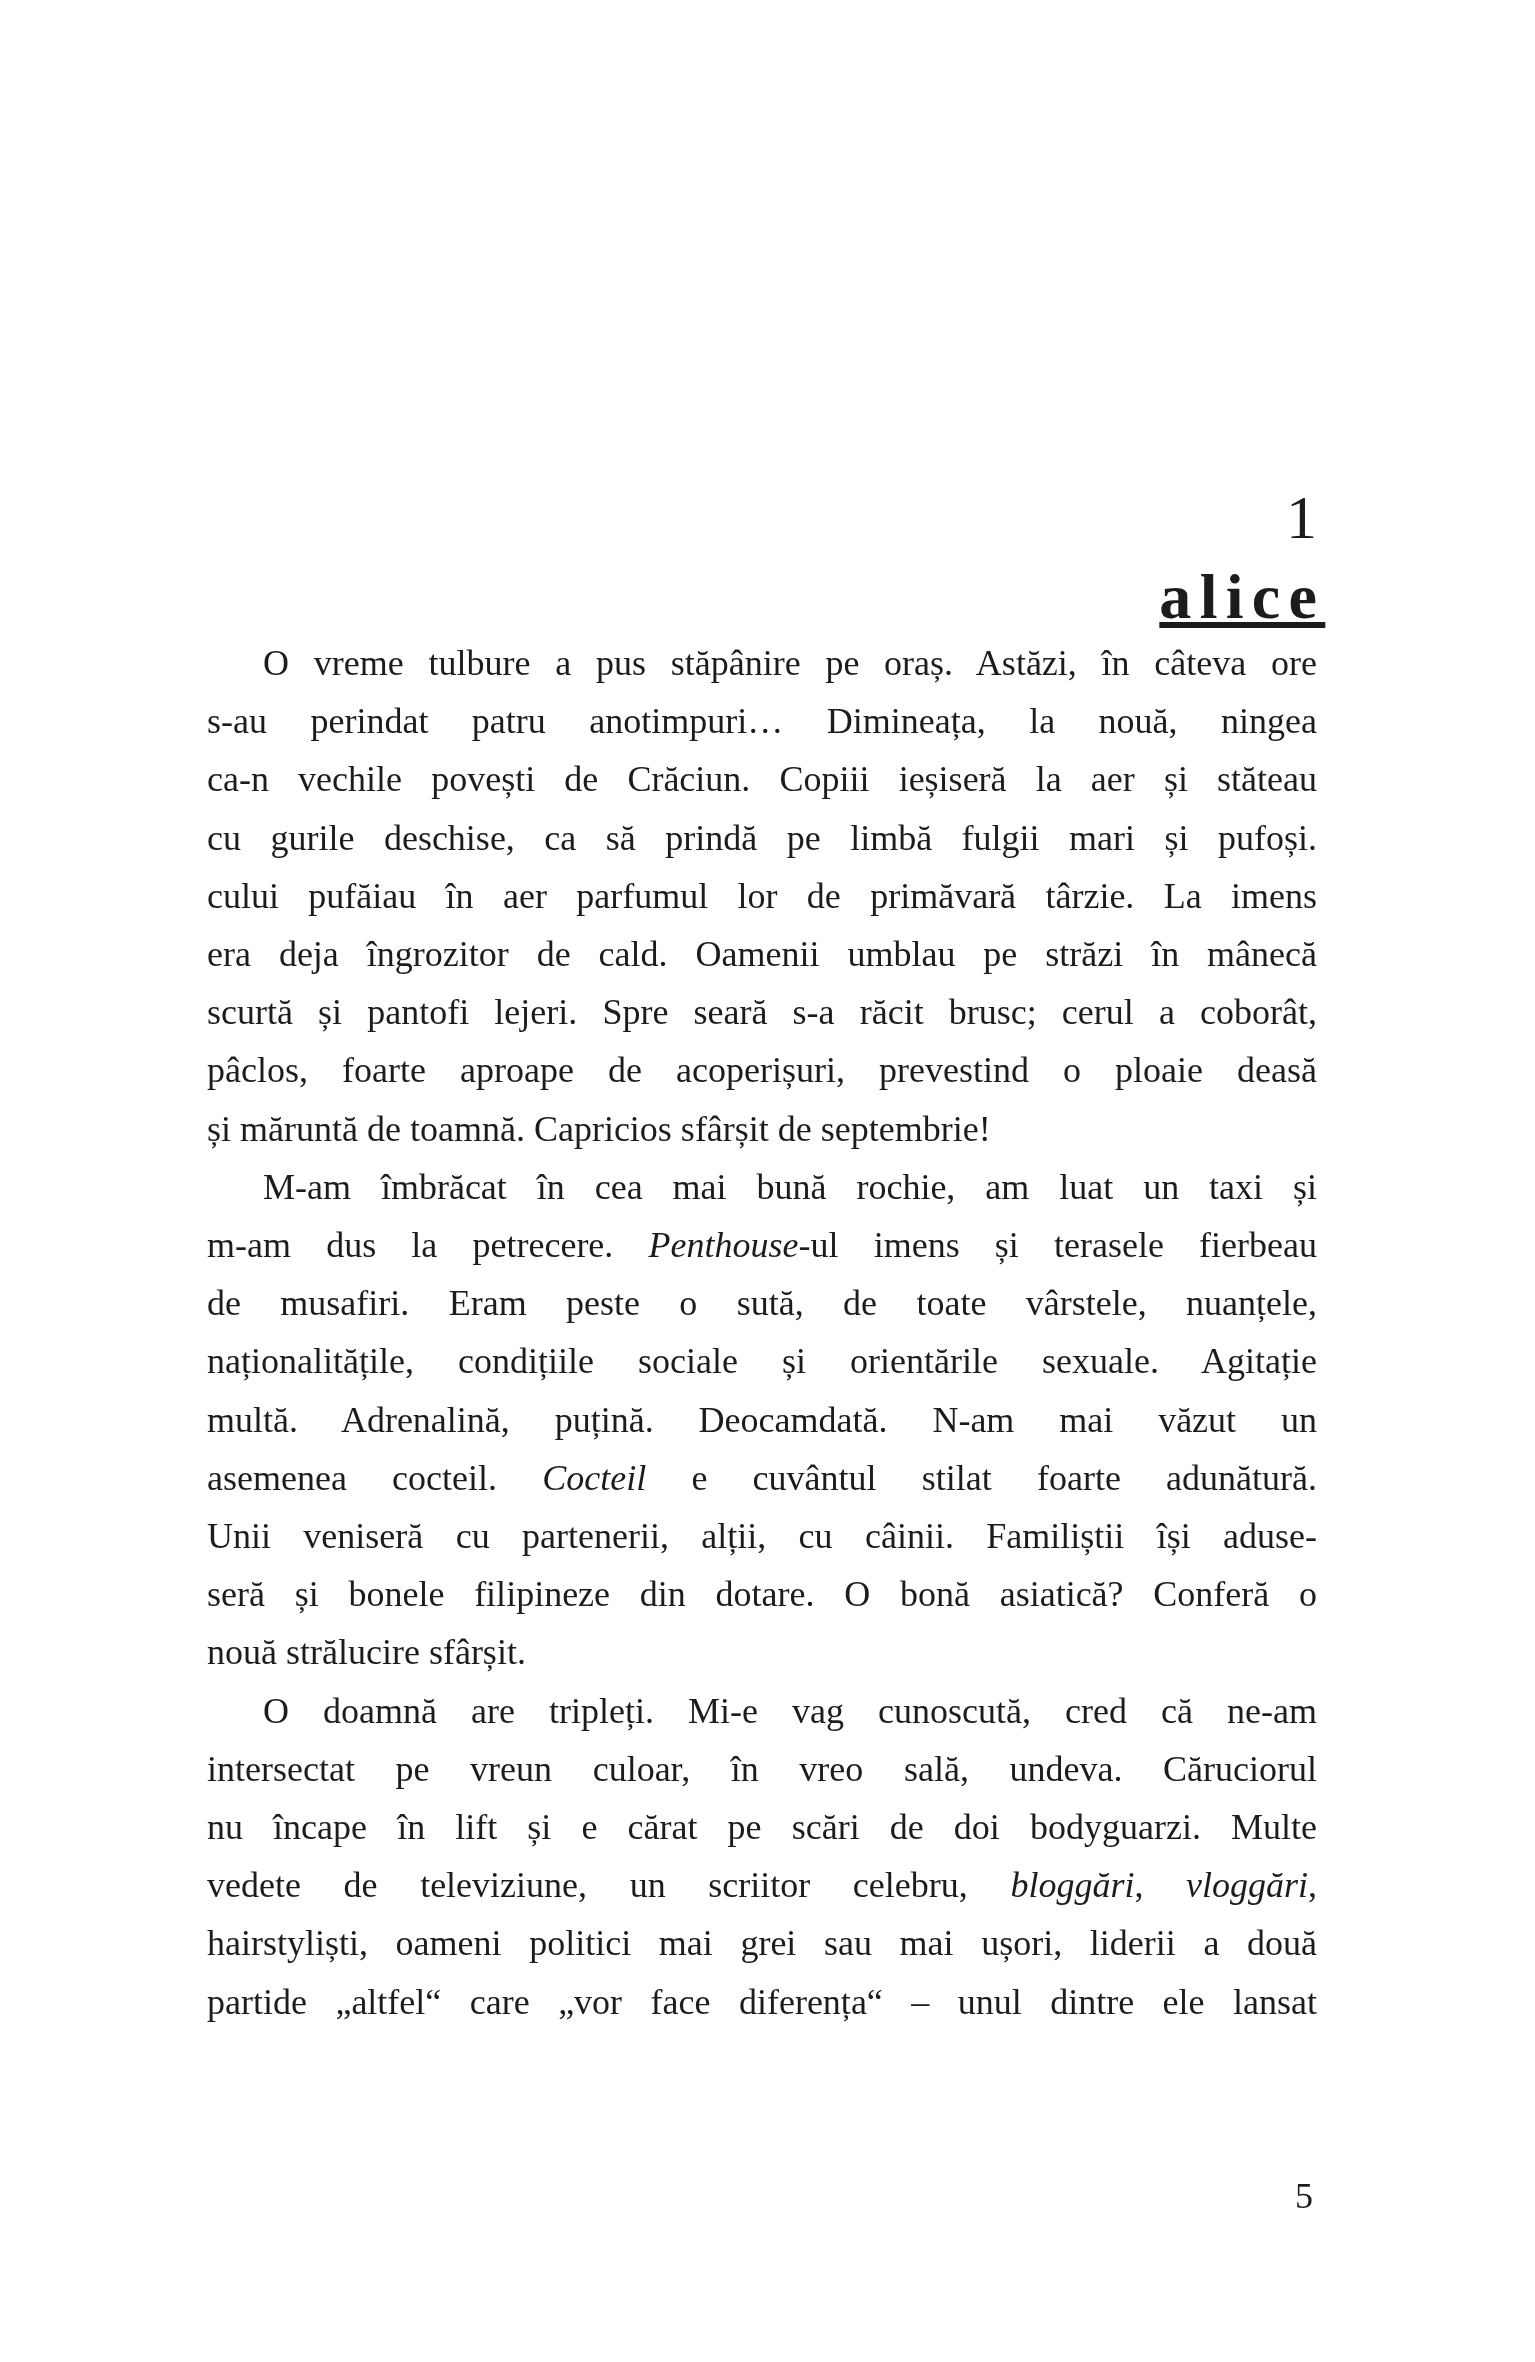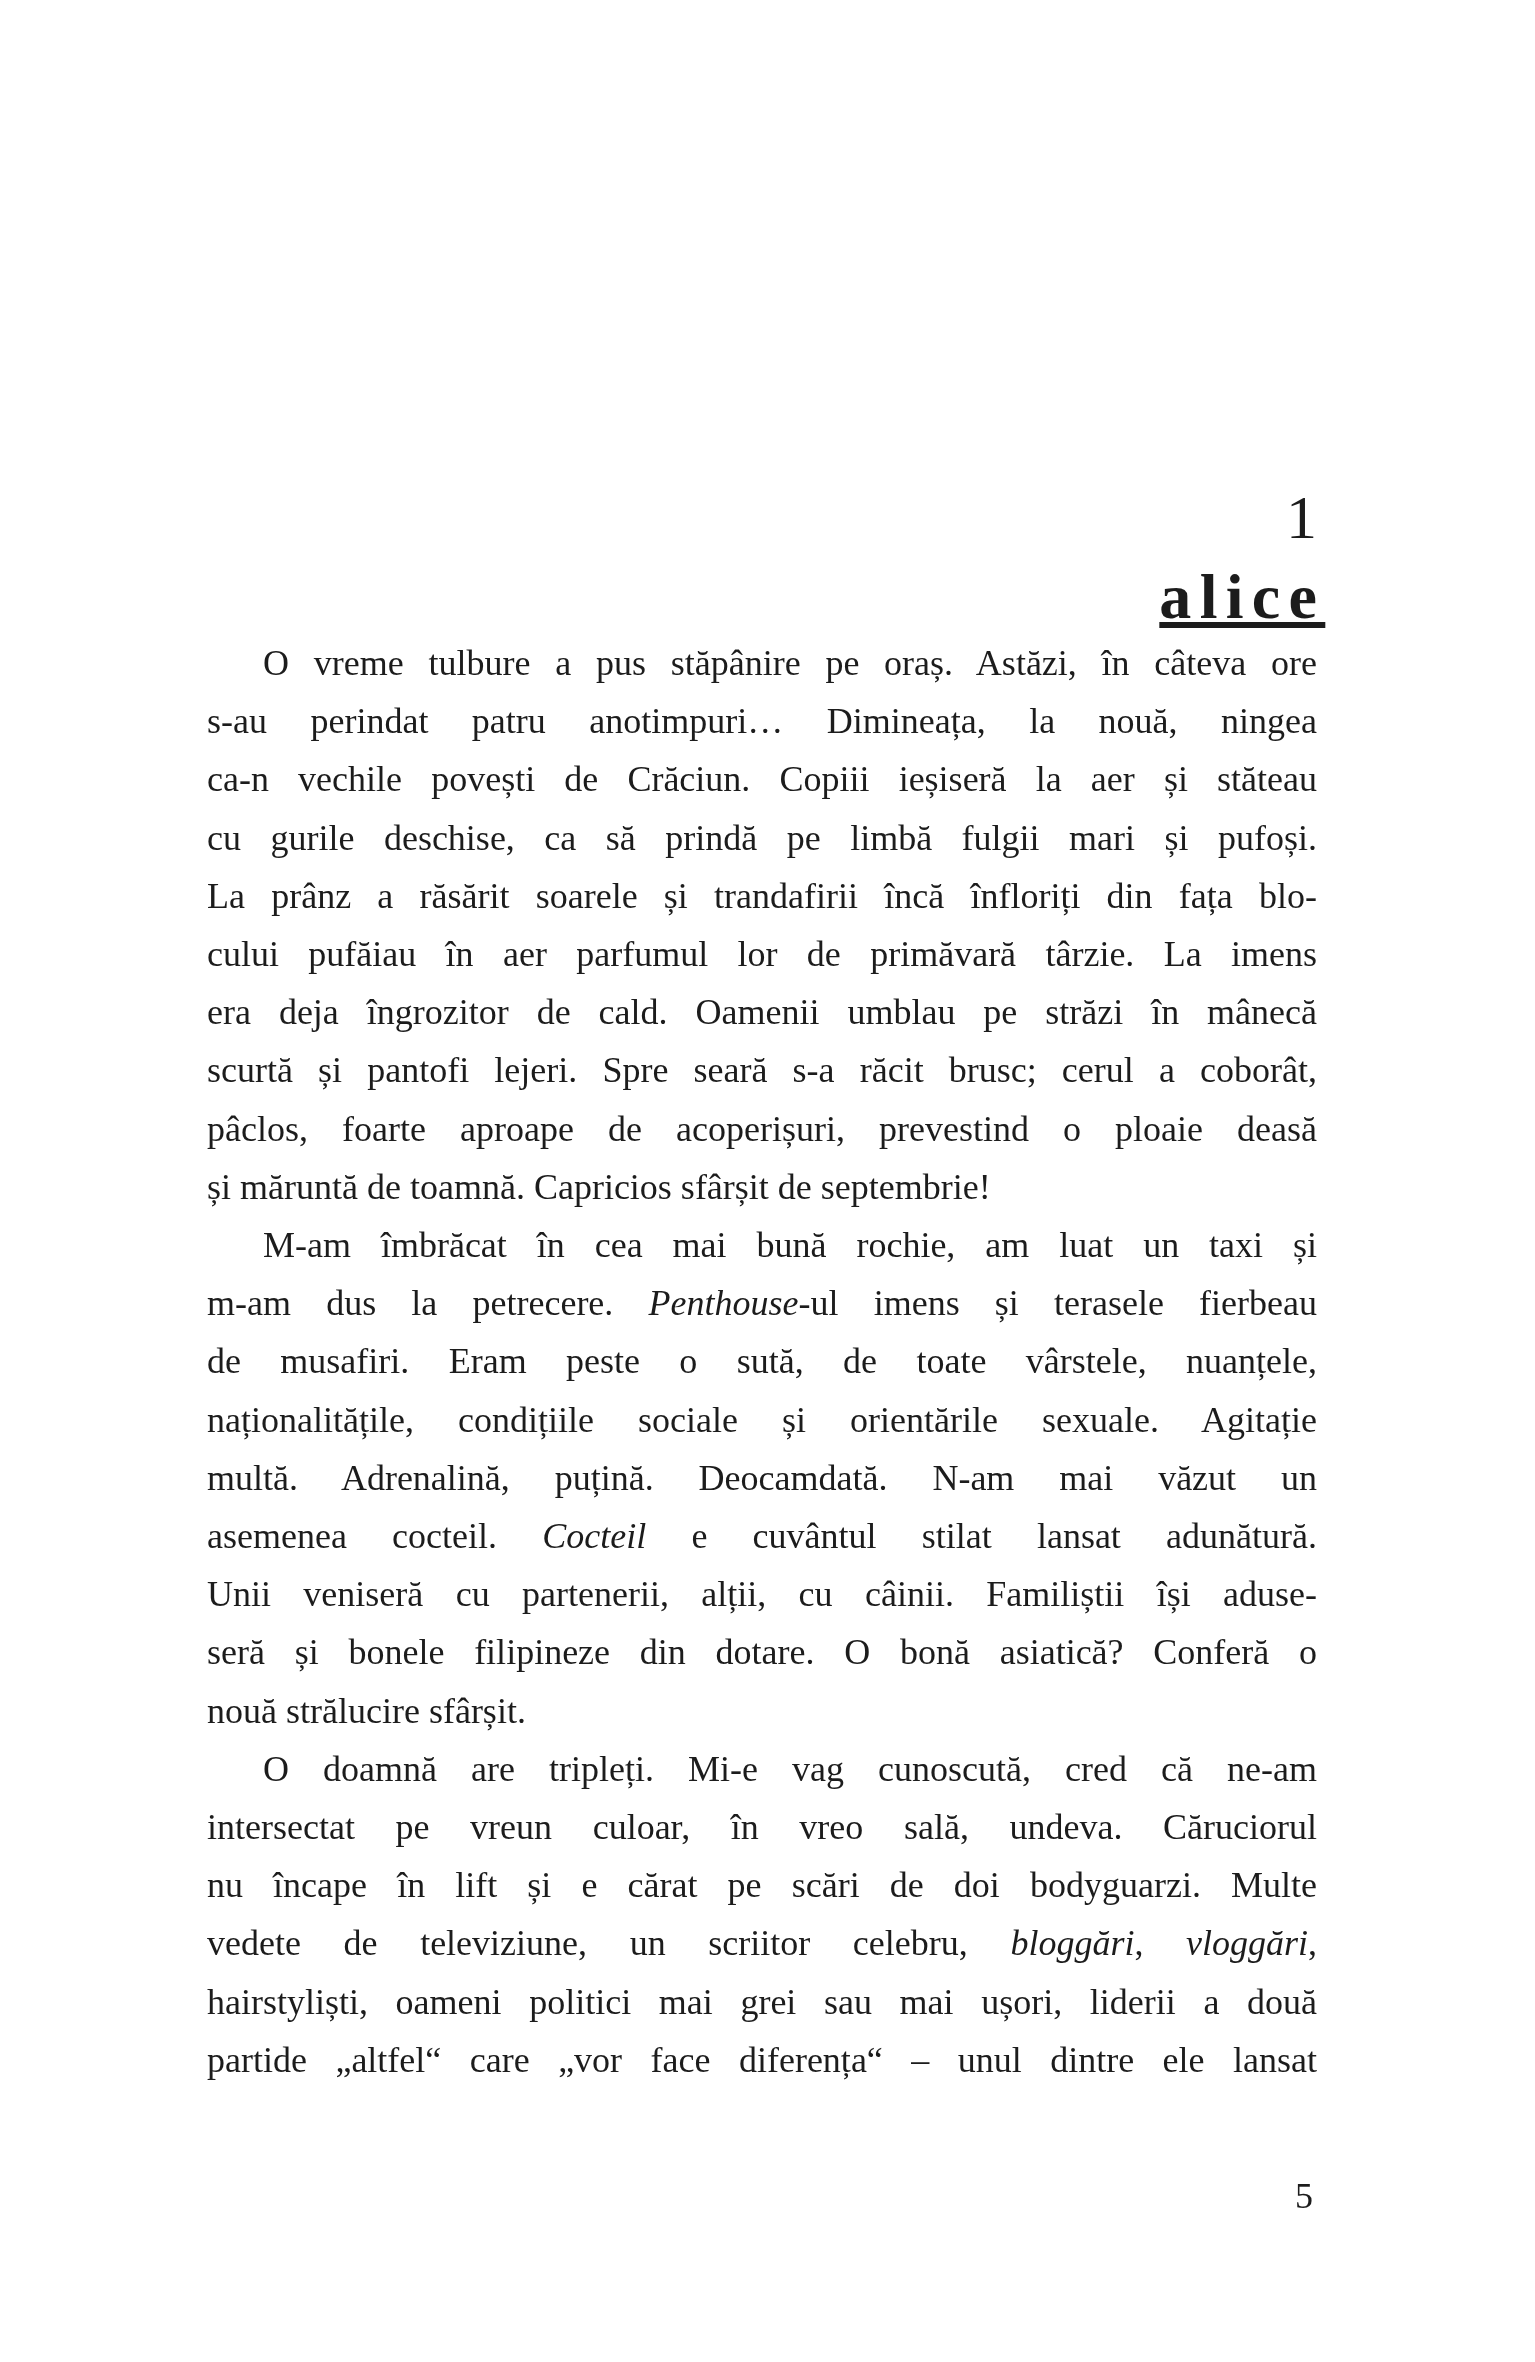--- a/index.html
+++ b/index.html
@@ -78,32 +78,31 @@
   <div class="heading">
     <div class="chapter-number">1</div>
     <div class="chapter-title">alice</div>
   </div>
 
   <div class="textblock">
       <div class="line indent"><span>O vreme tulbure a pus stăpânire pe oraș. Astăzi, în câteva ore</span></div>
       <div class="line"><span>s-au perindat patru anotimpuri… Dimineața, la nouă, ningea</span></div>
       <div class="line"><span>ca-n vechile povești de Crăciun. Copiii ieșiseră la aer și stăteau</span></div>
       <div class="line"><span>cu gurile deschise, ca să prindă pe limbă fulgii mari și pufoși.</span></div>
-      <div class="line"><span>La prânz a răsărit soarele și trandafirii încă înfloriți din fața blo-</span></div>
       <div class="line"><span>cului pufăiau în aer parfumul lor de primăvară târzie. La imens</span></div>
       <div class="line"><span>era deja îngrozitor de cald. Oamenii umblau pe străzi în mânecă</span></div>
       <div class="line"><span>scurtă și pantofi lejeri. Spre seară s-a răcit brusc; cerul a coborât,</span></div>
       <div class="line"><span>pâclos, foarte aproape de acoperișuri, prevestind o ploaie deasă</span></div>
       <div class="line para-end"><span>și măruntă de toamnă. Capricios sfârșit de septembrie!</span></div>
       <div class="line indent"><span>M-am îmbrăcat în cea mai bună rochie, am luat un taxi și</span></div>
       <div class="line"><span>m-am dus la petrecere. </span><i>Penthouse</i><span>-ul imens și terasele fierbeau</span></div>
       <div class="line"><span>de musafiri. Eram peste o sută, de toate vârstele, nuanțele,</span></div>
       <div class="line"><span>naționalitățile, condițiile sociale și orientările sexuale. Agitație</span></div>
       <div class="line"><span>multă. Adrenalină, puțină. Deocamdată. N-am mai văzut un</span></div>
-      <div class="line"><span>asemenea cocteil. </span><i>Cocteil</i><span> e cuvântul stilat lansat adunătură.</span></div>
+      <div class="line"><span>asemenea cocteil. </span><i>Cocteil</i><span> e cuvântul stilat foarte adunătură.</span></div>
       <div class="line"><span>Unii veniseră cu partenerii, alții, cu câinii. Familiștii își aduse-</span></div>
       <div class="line"><span>seră și bonele filipineze din dotare. O bonă asiatică? Conferă o</span></div>
       <div class="line para-end"><span>nouă strălucire sfârșit.</span></div>
       <div class="line indent"><span>O doamnă are tripleți. Mi-e vag cunoscută, cred că ne-am</span></div>
       <div class="line"><span>intersectat pe vreun culoar, în vreo sală, undeva. Căruciorul</span></div>
       <div class="line"><span>nu încape în lift și e cărat pe scări de doi bodyguarzi. Multe</span></div>
       <div class="line"><span>vedete de televiziune, un scriitor celebru, </span><i>bloggări</i><span>, </span><i>vloggări</i><span>,</span></div>
       <div class="line"><span>hairstyliști, oameni politici mai grei sau mai ușori, liderii a două</span></div>
       <div class="line"><span>partide „altfel“ care „vor face diferența“ – unul dintre ele lansat</span></div>
     </div>

